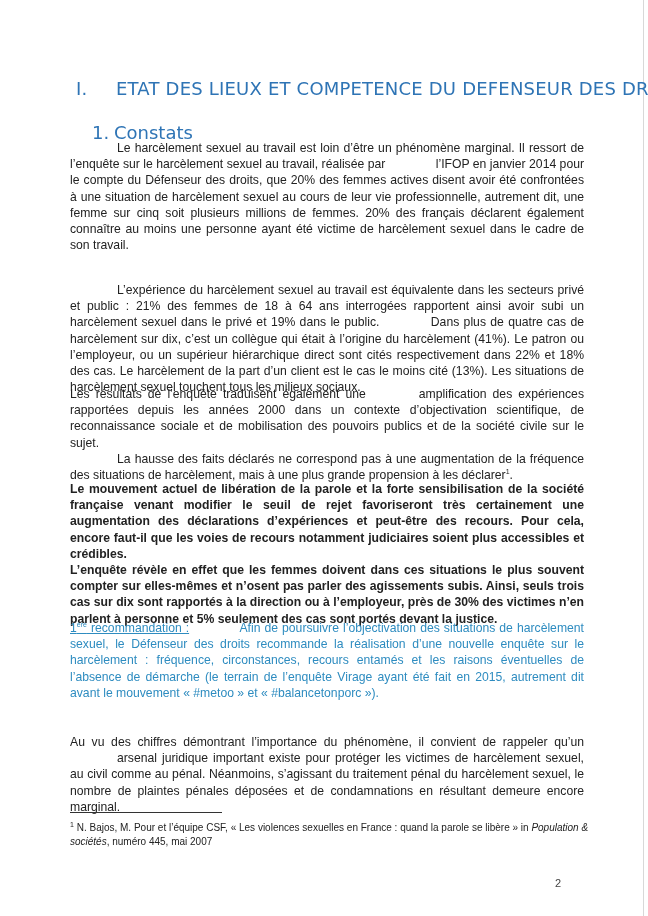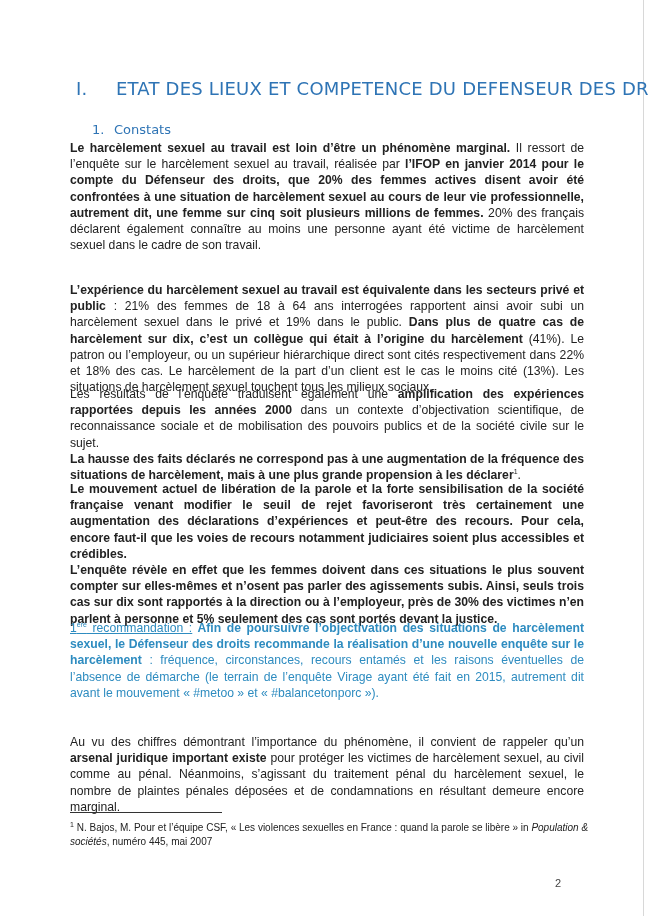--- a/index.html
+++ b/index.html
@@ -1,25 +1,25 @@
 <!DOCTYPE html>
 <html><head>
   <meta charset="utf-8">
   <style>
     html, body { margin: 0; padding: 0; background: #ffffff; }
     body { width: 648px; height: 916px; position: relative; overflow: hidden; }
     .page { position: absolute; left: 0; top: 0; width: 648px; height: 916px; background: #fff; }
     .right-edge { position: absolute; right: 4px; top: 0; width: 1px; height: 916px; background: #d8d8d8; }
     .h1 { position: absolute; left: 76px; top: 78px; font-family: "DejaVu Sans", sans-serif; font-size: 18px; color: #2e74b5; letter-spacing: 0.2px; white-space: nowrap; font-weight: normal; }
     .h1 .num { display: inline-block; width: 40px; }
-    .h2 { position: absolute; left: 92px; top: 122px; font-family: "DejaVu Sans", sans-serif; font-size: 13px; color: #2e74b5; white-space: nowrap; }
+    .h2 { position: absolute; left: 92px; top: 122px; font-family: "DejaVu Sans", sans-serif; font-size: 18px; color: #2e74b5; white-space: nowrap; }
     .h2 .num { display: inline-block; width: 22px; }
     .body { position: absolute; left: 70px; width: 514px; font-family: "Liberation Sans", sans-serif; font-size: 12.2px; line-height: 16.2px; color: #222; text-align: justify; }
     .body p { margin: 0; }
-    .body b { font-weight: bold; }
+    .body b { font-weight: normal; margin-left: 47px; }
     .reco { color: #2e8cc0; }
     .reco u { text-decoration: underline; }
     .footline { position: absolute; left: 70px; top: 812px; width: 152px; height: 1px; background: #333; }
     .footnote { position: absolute; left: 70px; top: 821px; width: 520px; font-family: "Liberation Sans", sans-serif; font-size: 10px; line-height: 14px; color: #222; }
     .pagenum { position: absolute; left: 555px; top: 877px; font-family: "Liberation Sans", sans-serif; font-size: 11px; color: #444; }
     sup { font-size: 7px; line-height: 0; }
   </style>
 </head>
 <body>
 

